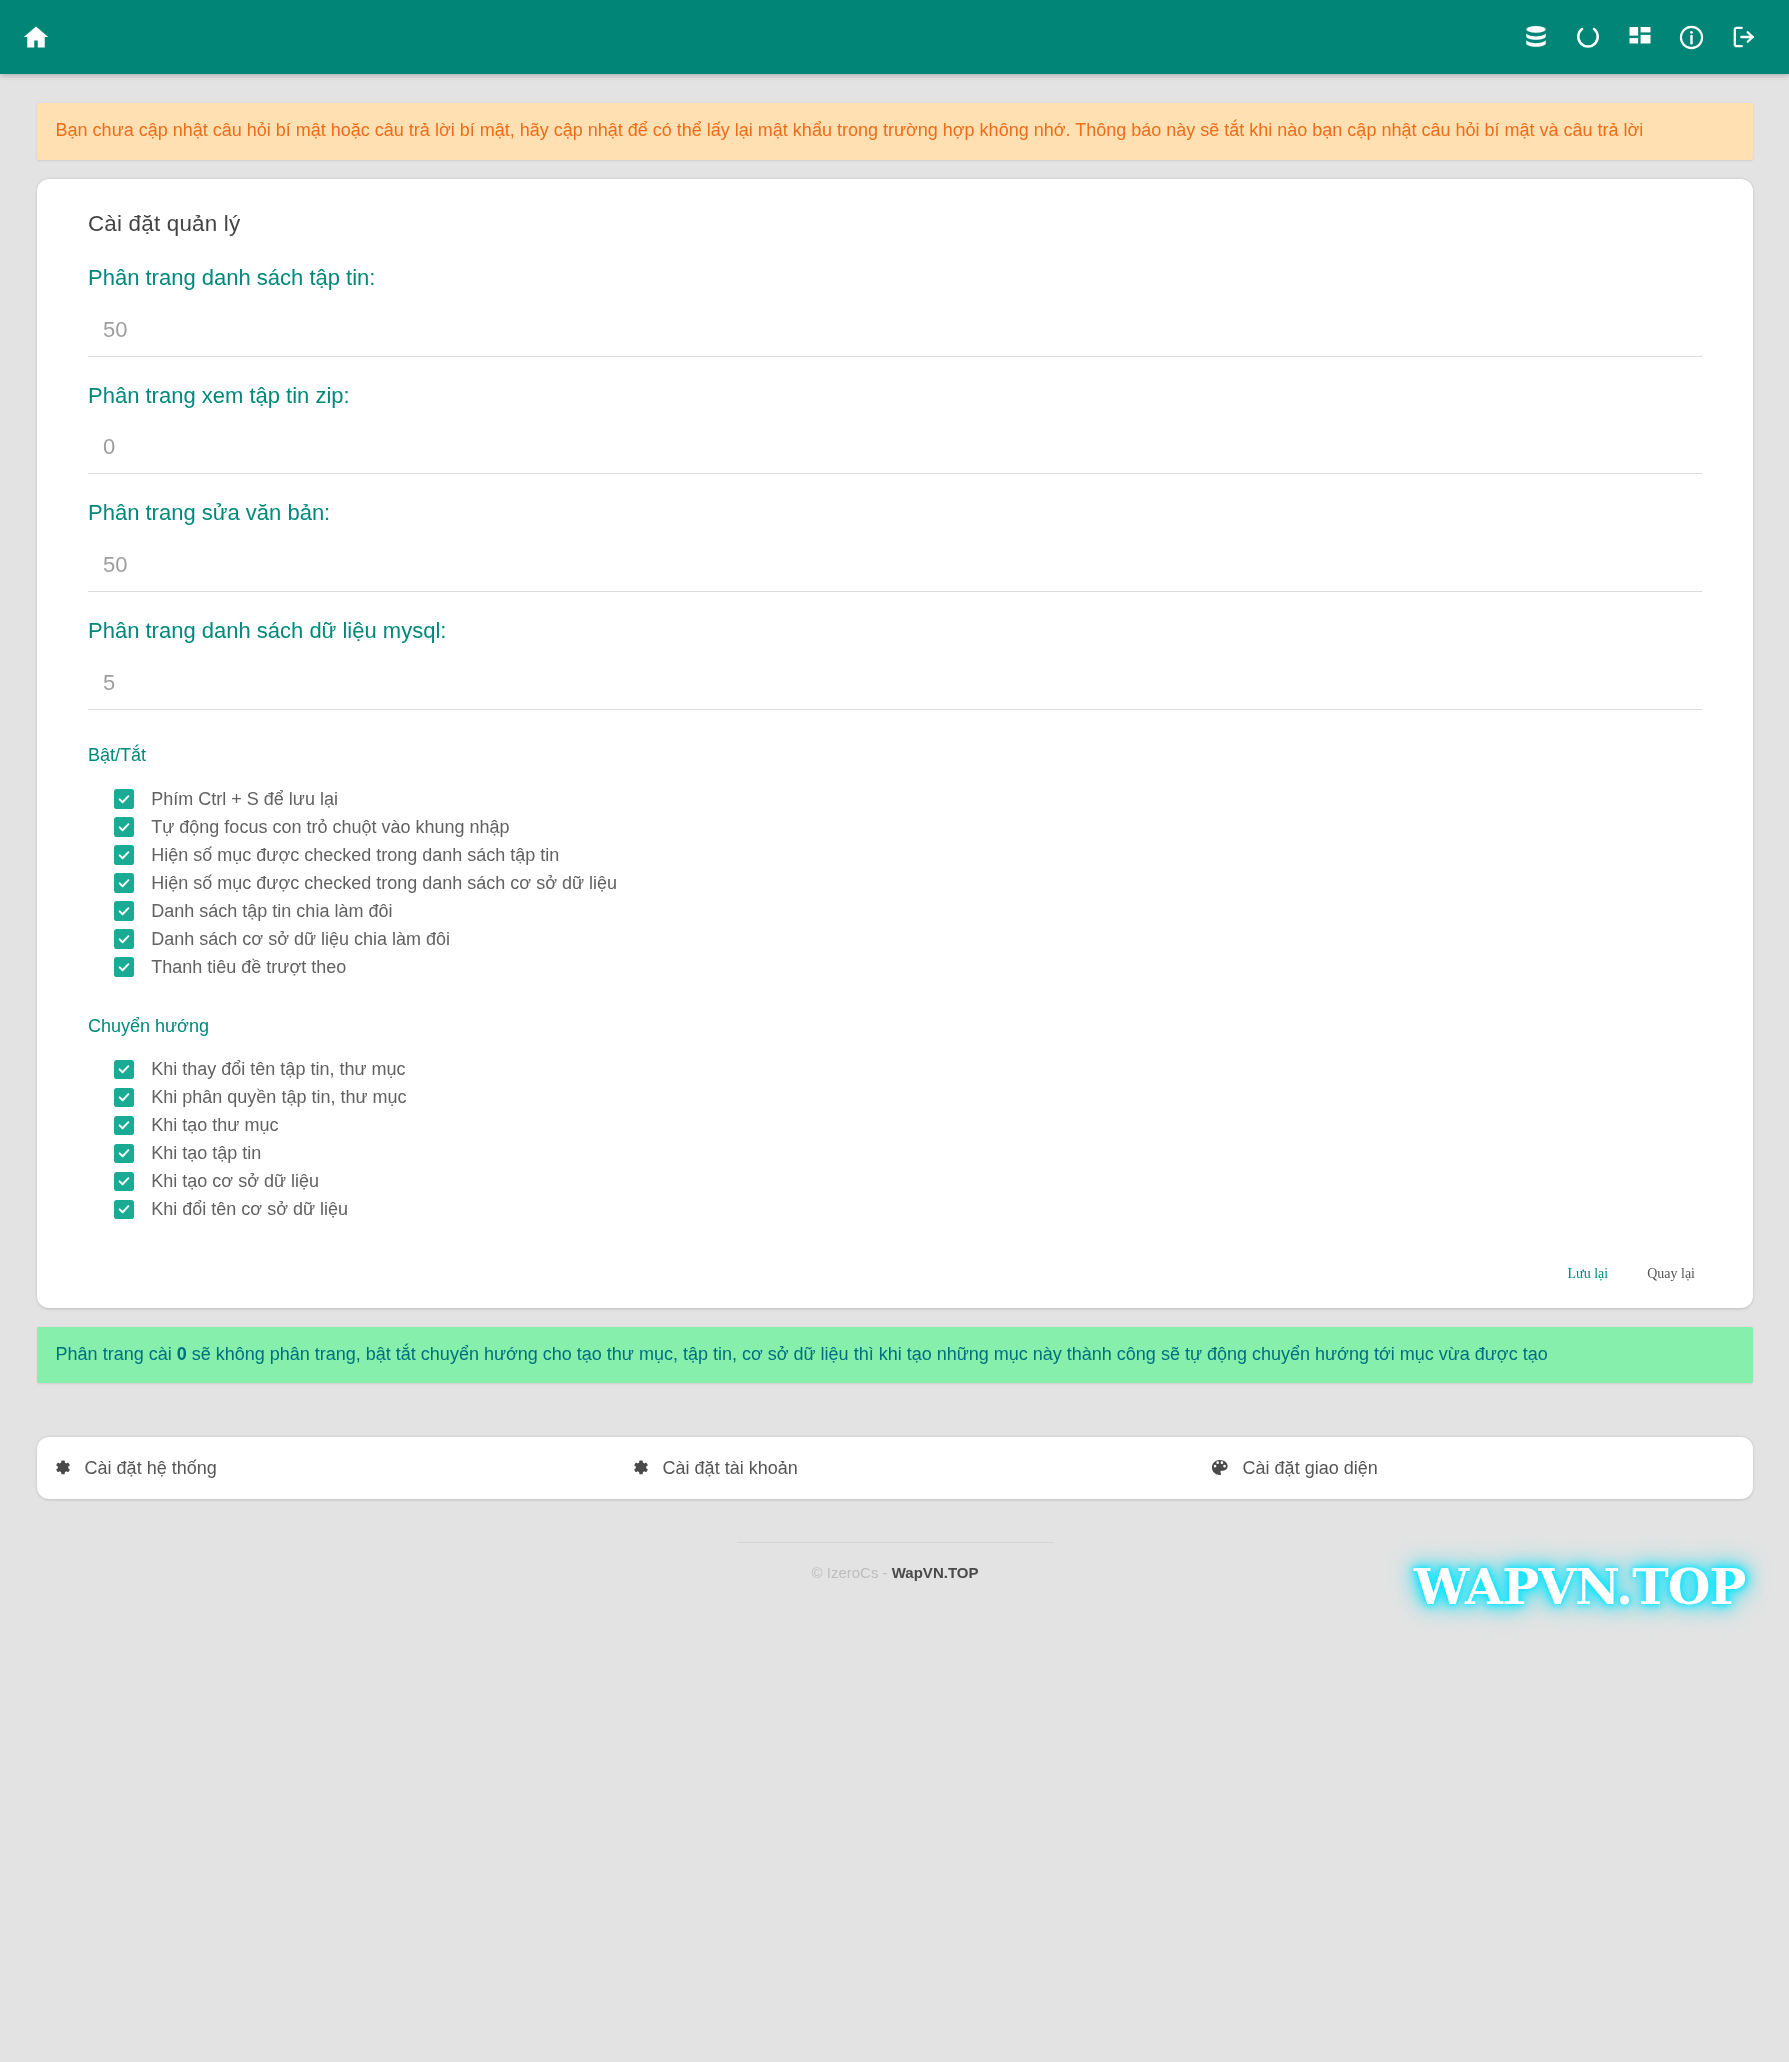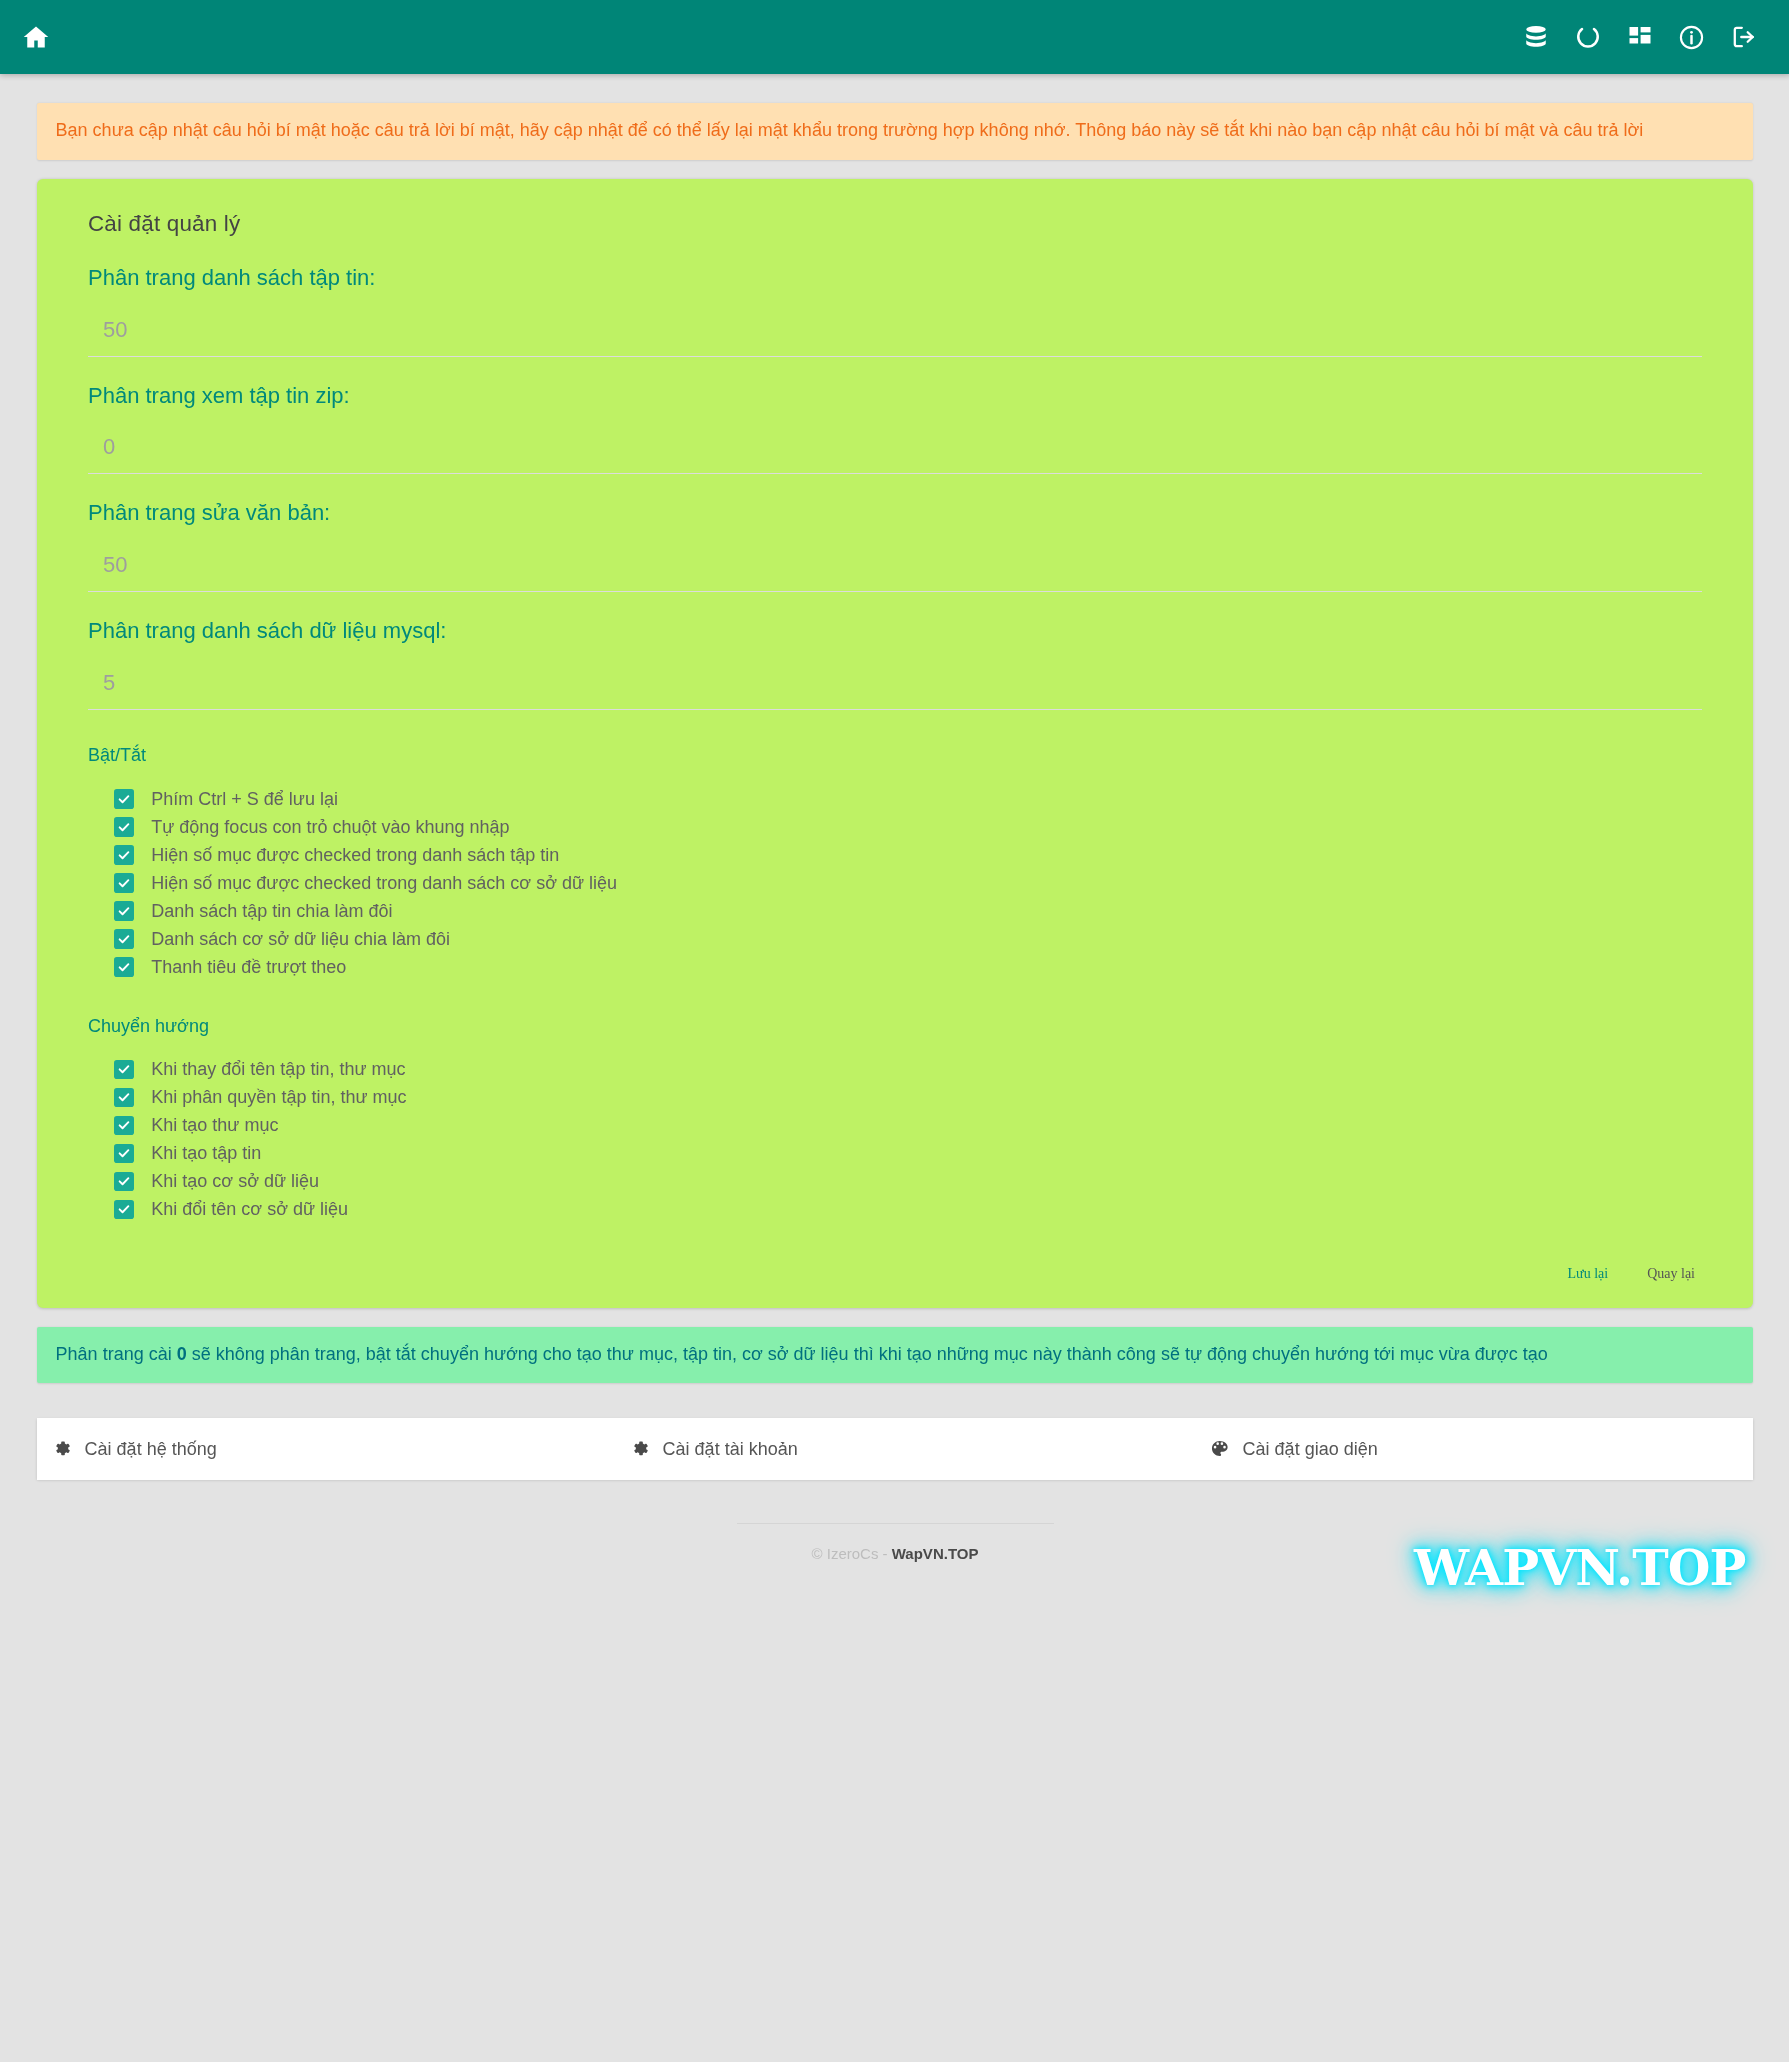--- a/index.html
+++ b/index.html
@@ -64,23 +64,23 @@
   }
   .alert-info {
     background: #86efac;
     color: #00707f;
     margin-top: 18.6px;
   }
   .alert-info b { font-weight: bold; color: #00707f; }
 
   
   .card {
-    background: #bef264;
+    background: #ffffff;
     margin-top: 19.6px;
-    border-radius: 6px;
+    border-radius: 12px;
     box-shadow: 0 0.9px 2.8px rgba(0,0,0,0.16);
     padding: 24px 17px 20.5px 17px;
   }
   .card-title {
     font-size: 22.4px;
     color: #444;
     padding: 7.5px 34px 0 34px;
     font-weight: normal;
     margin: 0 0 28px 0;
     letter-spacing: 0.2px;
@@ -167,22 +167,22 @@
     cursor: pointer;
     font-family: Liberation Serif, serif;
     padding: 5.6px 13px;
   }
   .btn-save { color: #00897b; margin-right: 13px; }
   .btn-back { color: #555; }
 
   
   .bottom-nav {
     background: #ffffff;
-    margin-top: 35px;
-    border-radius: 0;
+    margin-top: 54px;
+    border-radius: 12px;
     box-shadow: 0 0.9px 2.8px rgba(0,0,0,0.16);
     display: flex;
     padding: 20.5px 0;
   }
   .bottom-nav-item {
     flex: 1;
     display: flex;
     align-items: center;
     font-size: 18px;
     color: #555;

